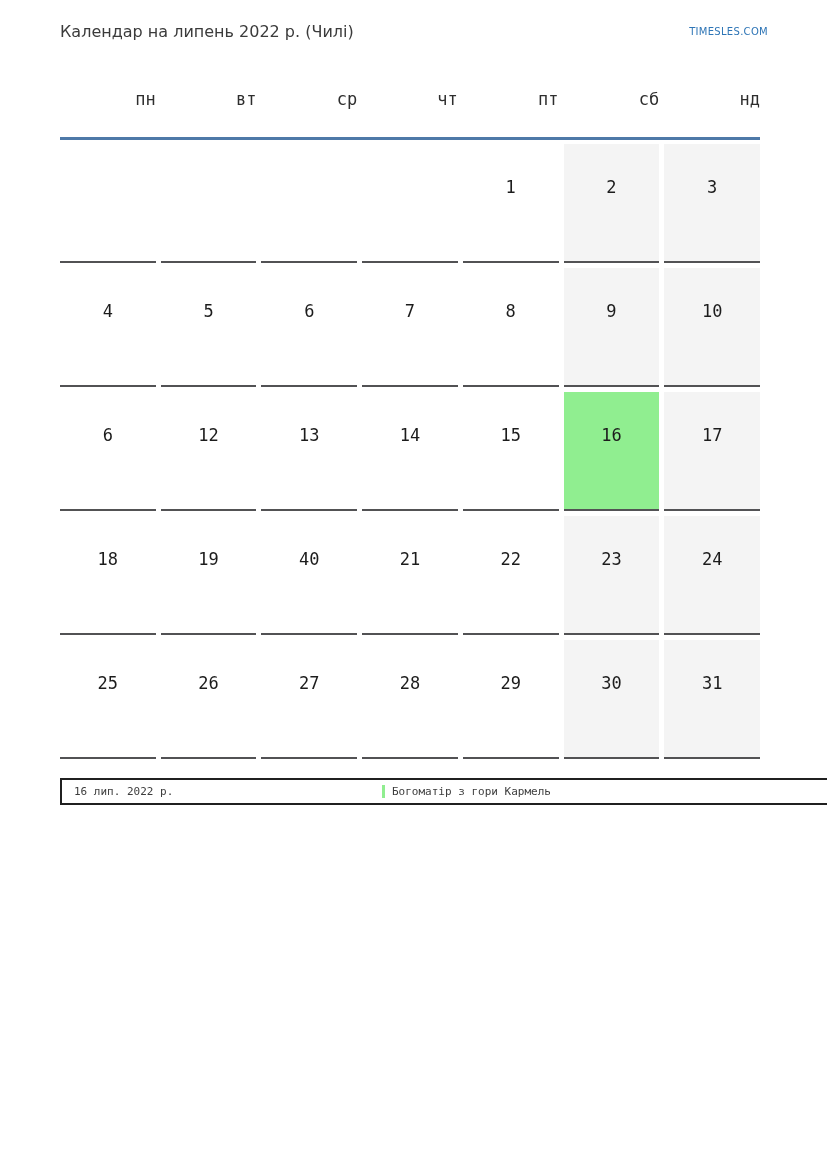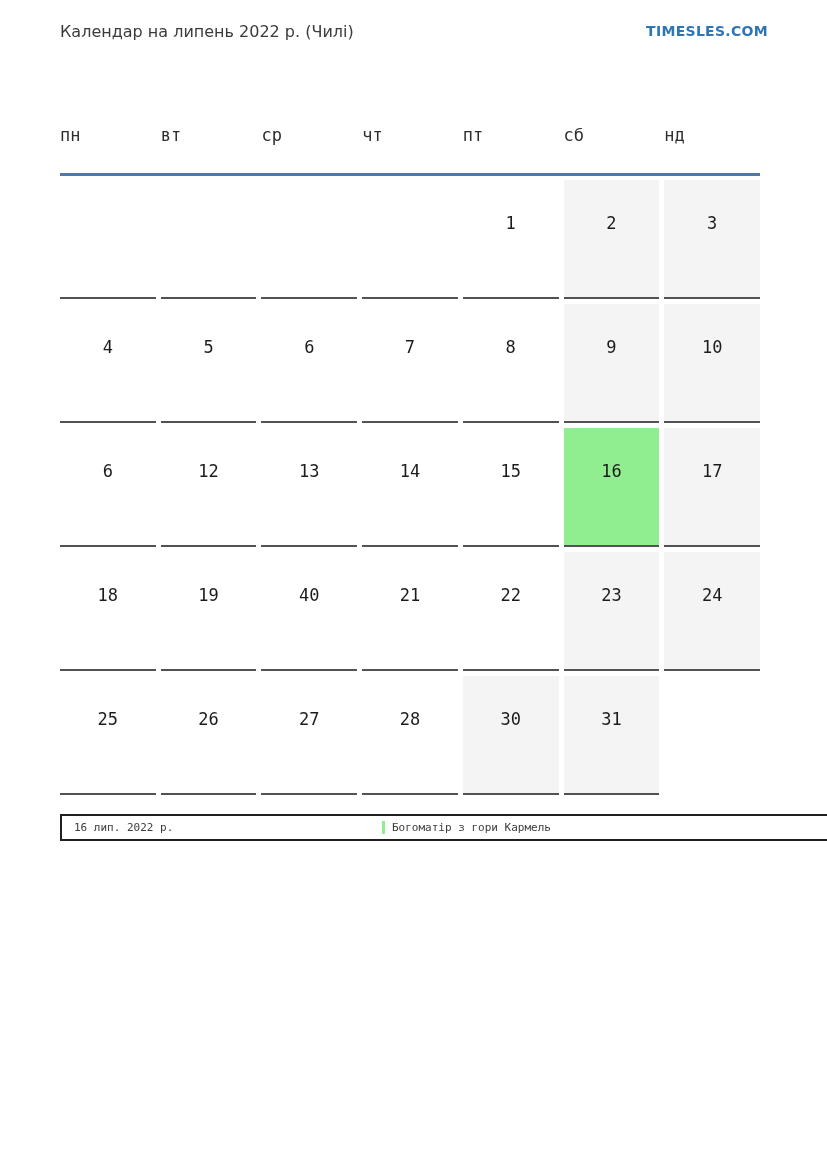--- a/index.html
+++ b/index.html
@@ -32,45 +32,44 @@
     align-items: flex-start;
   }
   .page-title {
     font-size: 16px;
     line-height: 25px;
     font-weight: 400;
     color: #3b3b3b;
     letter-spacing: 0px;
   }
   .site-link {
-    font-size: 14px;
+    font-size: 10px;
     line-height: 25px;
-    font-weight: 700;
+    font-weight: 400;
     color: var(--link-color);
     text-decoration: none;
     letter-spacing: 0.3px;
   }
   .calendar {
     width: 700px;
   }
   .weekdays {
     margin-top: 44px;
     display: grid;
     grid-template-columns: repeat(7, 1fr);
     column-gap: 5px;
     padding-bottom: 27px;
     border-bottom: 3px solid var(--accent-line);
   }
   .weekday {
-    text-align: left;
+    text-align: right;
     font-family: "DejaVu Sans Mono", "Liberation Mono", monospace;
     font-size: 17px;
     line-height: 22px;
     color: #2e2e2e;
-    margin-top: 36px;
   }
   .grid {
     margin-top: 4px;
     display: grid;
     grid-template-columns: repeat(7, 1fr);
     column-gap: 5px;
     row-gap: 5px;
   }
   .cell {
     height: 119px;
@@ -232,20 +231,23 @@
         </div>
         <div class="cell">
           <span class="day-number">26</span>
         </div>
         <div class="cell">
           <span class="day-number">27</span>
         </div>
         <div class="cell">
           <span class="day-number">28</span>
         </div>
+        <div class="cell">
+          <span class="day-number">29</span>
+        </div>
         <div class="cell weekend">
           <span class="day-number">30</span>
         </div>
         <div class="cell weekend">
           <span class="day-number">31</span>
         </div>
       </div>
   </div>
 
   <div class="footer-box">

